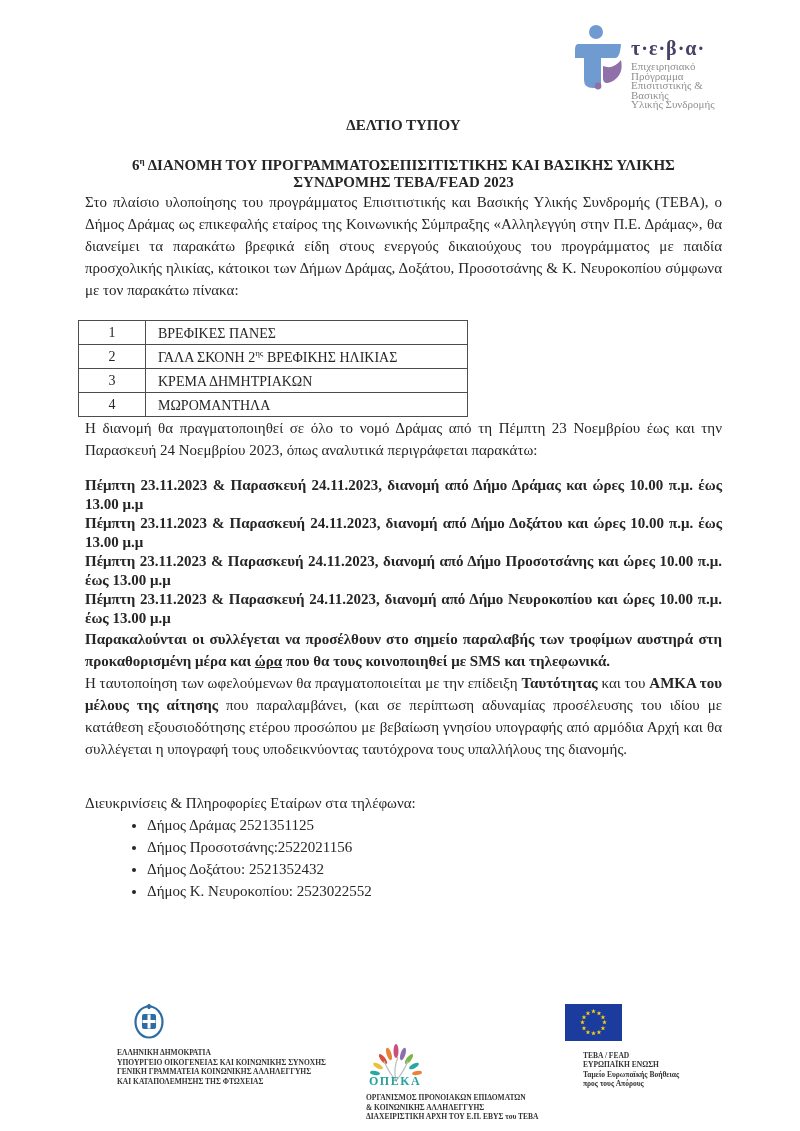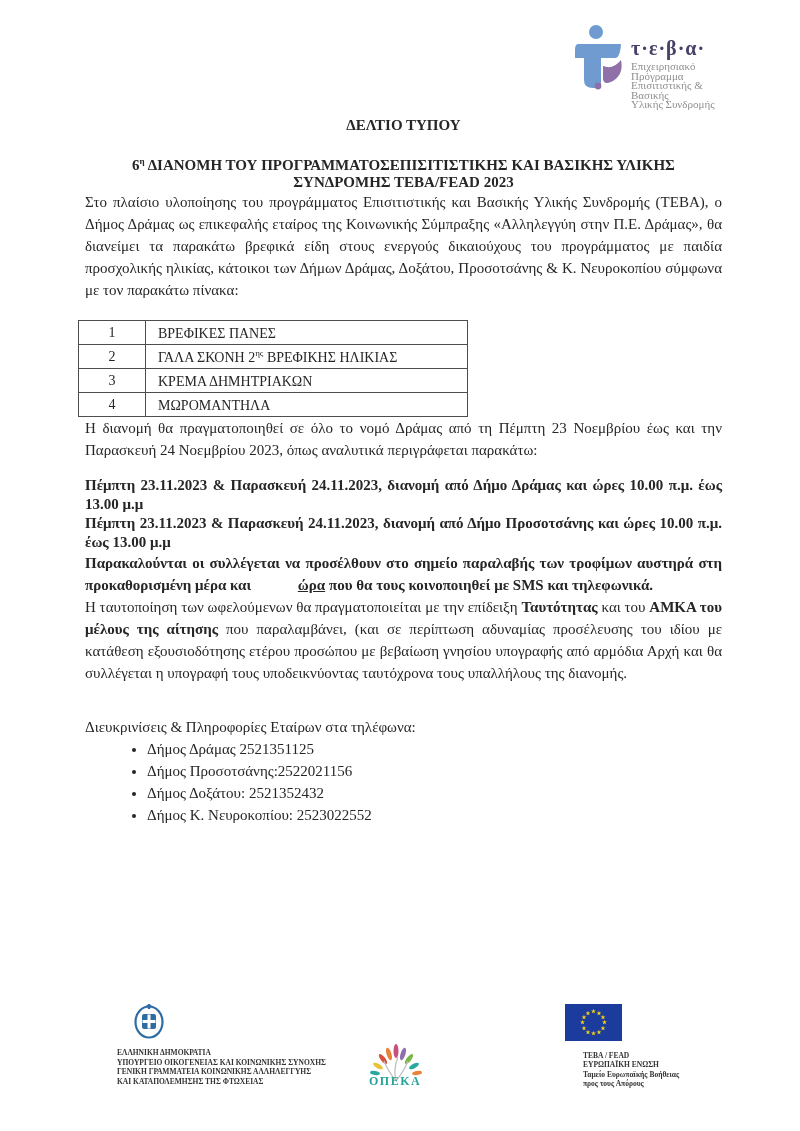--- a/index.html
+++ b/index.html
@@ -26,21 +26,21 @@
   .dist-intro { margin-top:30px; }
 
   table.items { margin-top:19px; margin-left:-7px; border-collapse:collapse; width:390px; font-size:14px; }
   table.items td { border:1px solid #4d4d4d; height:21px; }
   td.cell-num { width:64px; text-align:center; }
   td.cell-item { padding-left:12px; }
   td.cell-item sup { font-size:9px; }
 
   .schedule { margin-top:15px; font-size:15px; font-weight:bold; line-height:19px; text-align:justify; }
   .notice { margin-top:16px; font-weight:bold; }
-  .notice .u { text-decoration:underline;margin-left:43px; }
+  .notice .u { text-decoration:underline; }
   .identification { margin-top:13px; }
   .identification b { font-weight:bold; }
 
   .contacts-heading { margin-top:32px; font-size:15px; line-height:22px; }
   ul.contacts { margin:0; padding-left:50px; font-size:15px; }
   ul.contacts li { line-height:22px;margin-left:12px; }
 
   
   .footer-block { position:absolute; font-size:7.5px; font-weight:bold; line-height:9.5px; color:#333333; }
   .footer-lines { margin-top:8px; }
@@ -100,21 +100,23 @@
           <td class="cell-num">4</td>
           <td class="cell-item"><span>ΜΩΡΟΜΑΝΤΗΛΑ</span><sup></sup><span></span></td>
         </tr>
       </tbody>
     </table>
 
     <p class="body-text dist-intro">Η διανομή θα πραγματοποιηθεί σε όλο το νομό Δράμας από τη Πέμπτη 23 Νοεμβρίου έως και την Παρασκευή 24 Νοεμβρίου 2023, όπως αναλυτικά περιγράφεται παρακάτω:</p>
 
     <div class="schedule">
       <div>Πέμπτη 23.11.2023 &amp; Παρασκευή 24.11.2023, διανομή από Δήμο Δράμας  και ώρες 10.00 π.μ. έως 13.00 μ.μ</div>
+      <div>Πέμπτη 23.11.2023 &amp; Παρασκευή 24.11.2023, διανομή από Δήμο Δοξάτου  και ώρες 10.00 π.μ. έως 13.00 μ.μ</div>
       <div>Πέμπτη 23.11.2023 &amp; Παρασκευή 24.11.2023, διανομή από Δήμο Προσοτσάνης  και ώρες 10.00 π.μ. έως 13.00 μ.μ</div>
+      <div>Πέμπτη 23.11.2023 &amp; Παρασκευή  24.11.2023, διανομή από Δήμο Νευροκοπίου  και ώρες 10.00 π.μ. έως 13.00 μ.μ</div>
     </div>
 
     <p class="body-text notice"><span>Παρακαλούνται οι συλλέγεται να προσέλθουν στο σημείο παραλαβής των τροφίμων αυστηρά στη προκαθορισμένη μέρα και </span><span class="u">ώρα</span><span> που θα τους κοινοποιηθεί με SMS και τηλεφωνικά.</span></p>
 
     <p class="body-text identification"><span>Η ταυτοποίηση των ωφελούμενων θα πραγματοποιείται με την επίδειξη </span><b>Ταυτότητας</b><span> και του </span><b>ΑΜΚΑ του μέλους της αίτησης</b><span> που παραλαμβάνει, (και σε περίπτωση αδυναμίας προσέλευσης του ιδίου με κατάθεση εξουσιοδότησης ετέρου προσώπου  με βεβαίωση γνησίου υπογραφής από αρμόδια Αρχή και θα συλλέγεται η υπογραφή τους υποδεικνύοντας ταυτόχρονα τους υπαλλήλους της διανομής.</span></p>
 
     <div class="contacts-heading">Διευκρινίσεις &amp; Πληροφορίες Εταίρων στα τηλέφωνα:</div>
     <ul class="contacts">
       <li>Δήμος Δράμας   2521351125</li>
       <li>Δήμος Προσοτσάνης:2522021156</li>
@@ -150,20 +152,25 @@
         <ellipse cx="-13" cy="-22" rx="2.3" ry="6" transform="rotate(-38 -13 -22)" fill="#d94f3d"></ellipse>
         <ellipse cx="13" cy="-22" rx="2.3" ry="6" transform="rotate(38 13 -22)" fill="#7ab648"></ellipse>
         <ellipse cx="-18" cy="-15" rx="2.2" ry="5.5" transform="rotate(-60 -18 -15)" fill="#e8c23a"></ellipse>
         <ellipse cx="18" cy="-15" rx="2.2" ry="5.5" transform="rotate(60 18 -15)" fill="#2aa8a0"></ellipse>
         <ellipse cx="-21" cy="-8" rx="2" ry="5" transform="rotate(-80 -21 -8)" fill="#2aa8a0"></ellipse>
         <ellipse cx="21" cy="-8" rx="2" ry="5" transform="rotate(80 21 -8)" fill="#e8833a"></ellipse>
         <path d="M0 0 q-3 -12 2 -24 M0 0 q-8 -10 -12 -20 M0 0 q8 -10 12 -20" stroke="#bcbcbc" stroke-width="1.2" fill="none"></path>
       </g>
     </svg>
     <div class="opeka-name">ΟΠΕΚΑ</div>
+    <div class="footer-lines">
+      <div>ΟΡΓΑΝΙΣΜΟΣ ΠΡΟΝΟΙΑΚΩΝ ΕΠΙΔΟΜΑΤΩΝ</div>
+      <div>&amp; ΚΟΙΝΩΝΙΚΗΣ ΑΛΛΗΛΕΓΓΥΗΣ</div>
+      <div>ΔΙΑΧΕΙΡΙΣΤΙΚΗ ΑΡΧΗ ΤΟΥ Ε.Π. ΕΒΥΣ του ΤΕΒΑ</div>
+    </div>
   </div>
 
   <div class="footer-block fb-eu">
     <svg width="57" height="37" viewBox="0 0 57 37">
       <rect x="0" y="0" width="57" height="37" fill="#1b3c9c"></rect>
       <text x="28.5" y="9.3" font-size="5.5" fill="#f7d014" text-anchor="middle">★</text>
       <text x="34" y="10.8" font-size="5.5" fill="#f7d014" text-anchor="middle">★</text>
       <text x="38" y="14.8" font-size="5.5" fill="#f7d014" text-anchor="middle">★</text>
       <text x="39.5" y="20.3" font-size="5.5" fill="#f7d014" text-anchor="middle">★</text>
       <text x="38" y="25.8" font-size="5.5" fill="#f7d014" text-anchor="middle">★</text>

